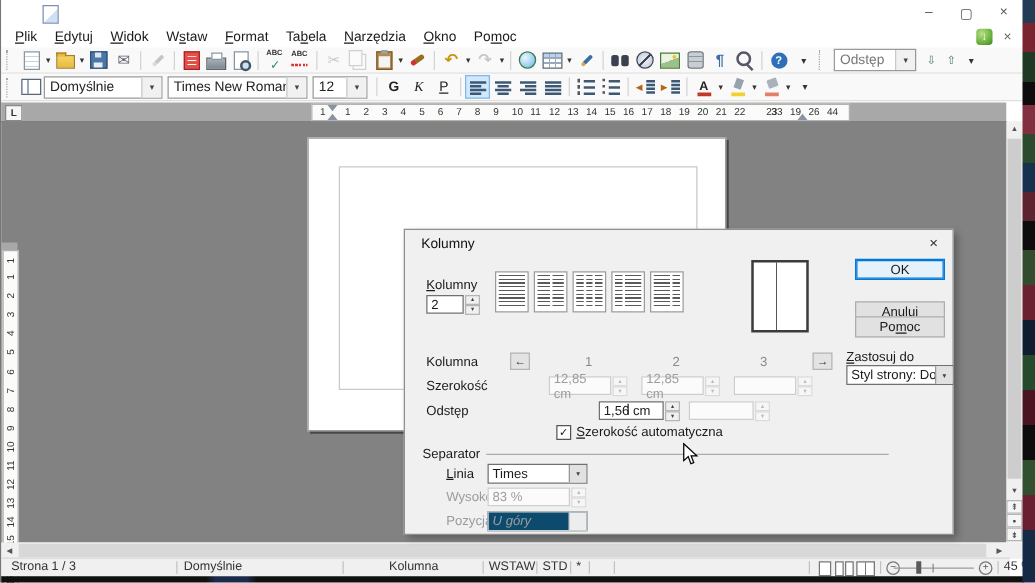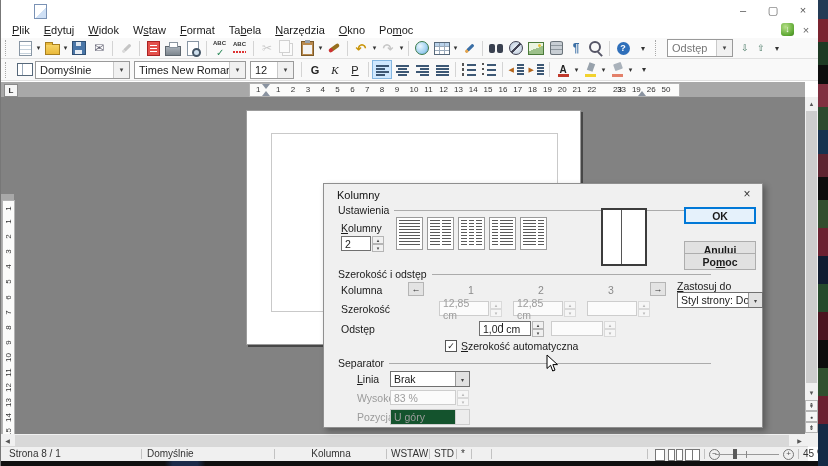--- a/index.html
+++ b/index.html
@@ -152,28 +152,28 @@
   .spin .val{border:1px solid #707070;background:#fff;padding:0 3px;display:flex;align-items:center;box-sizing:border-box;position:relative;}
   .spin .btns{width:12px;display:flex;flex-direction:column;margin-left:1px;}
   .spin .sb{flex:1;border:1px solid #b5b5b5;background:#f0f0f0;font-size:5px;display:flex;align-items:center;justify-content:center;color:#444;box-sizing:border-box;}
   .spin.disabled .val{color:#9d9d9d;border-color:#cdcdcd;background:#fbfbfb;}
   .spin.disabled .sb{color:#b9b9b9;border-color:#dadada;background:#f6f6f6;}
   .caret{position:absolute;left:23px;top:2px;width:1px;height:9px;background:#222;}
   .presets{position:absolute;left:72px;top:33px;display:flex;gap:4px;}
   .preset{width:27px;height:33px;border:1px solid #9a9a9a;background:#fff;box-sizing:border-box;padding:2px;display:flex;gap:2px;}
   .pcol{flex:1;background:repeating-linear-gradient(180deg,#5a5a5a 0 1px,transparent 1px 3px);}
   .preview{position:absolute;left:277px;top:24px;width:42px;height:54px;border:2px solid #3c3c3c;background:linear-gradient(90deg,#fff 0 18px,#555 18px 19px,#fff 19px);}
-  .dbtn{position:absolute;left:360px;width:72px;height:17px;background:#e1e1e1;border:1px solid #adadad;display:flex;align-items:center;justify-content:center;box-sizing:border-box;font-weight:bold;}
+  .dbtn{position:absolute;left:360px;width:72px;height:17px;background:#e1e1e1;border:1px solid #adadad;display:flex;align-items:center;justify-content:center;box-sizing:border-box;}
   .dbtn.primary{background:#e5f1fb;border:1px solid #0078d7;outline:1px solid #0078d7;outline-offset:-2px;}
   .arrbtn{position:absolute;width:16px;height:14px;background:#e3e3e3;border:1px solid #b5b5b5;box-sizing:border-box;display:flex;align-items:center;justify-content:center;font-size:9px;color:#333;}
   .colhead{position:absolute;width:30px;text-align:center;color:#8a8a8a;}
   .dcombo{position:absolute;display:flex;align-items:center;border:1px solid #707070;background:#fff;box-sizing:border-box;}
   .dcombo .cval{padding-left:3px;flex:1;white-space:nowrap;overflow:hidden;}
   .dcombo .carr{width:13px;height:100%;background:#e1e1e1;border-left:1px solid #999;display:flex;align-items:center;justify-content:center;font-size:6px;color:#444;flex:none;}
-  .dcombo.disabled{border-color:#cdcdcd;background:#14532d;color:#9d9d9d;}
+  .dcombo.disabled{border-color:#cdcdcd;background:#0c4a6e;color:#9d9d9d;font-style:italic;}
   .dcombo.disabled .carr{background:#ededed;border-left-color:#d0d0d0;color:#b5b5b5;}
   .checkrow{position:absolute;left:121px;top:156px;display:flex;align-items:center;gap:4px;}
   .checkbox{width:10px;height:10px;border:1px solid #555;background:#fff;font-size:9px;line-height:10px;text-align:center;color:#222;}
 
   
   .desktop-strip{position:absolute;right:0;top:0;width:10px;height:466px;background:linear-gradient(180deg,#243b55 0 4%,#7a2430 4% 9%,#1e3a24 9% 14%,#0d0d0d 14% 18%,#803040 18% 23%,#2c4a2e 23% 28%,#16324f 28% 33%,#5d2430 33% 38%,#0d0d0d 38% 43%,#324d2e 43% 49%,#6b2130 49% 55%,#101c30 55% 61%,#254a2c 61% 67%,#4a1520 67% 73%,#0d0d0d 73% 79%,#30502f 79% 85%,#6a2030 85% 91%,#142a45 91% 100%);}
   .bottom-strip{position:absolute;left:0;bottom:0;width:818px;height:5px;background:linear-gradient(90deg,#101010 0 20%,#1c2b4a 21% 24%,#101010 25% 100%);}
   .cursor{position:absolute;left:546px;top:354px;z-index:50;}
   u{text-decoration:underline;}
 </style>
@@ -417,21 +417,21 @@
           <span class="rnum" style="left: 263.28px;">17</span>
           <span class="rnum" style="left: 278.11px;">18</span>
           <span class="rnum" style="left: 292.94px;">19</span>
           <span class="rnum" style="left: 307.77px;">20</span>
           <span class="rnum" style="left: 322.6px;">21</span>
           <span class="rnum" style="left: 337.43px;">22</span>
           <span class="rnum" style="left: 363px;">23</span>
           <span class="rnum" style="left: 367.09px;">33</span>
           <span class="rnum" style="left: 381.92px;">19</span>
           <span class="rnum" style="left: 396.75px;">26</span>
-          <span class="rnum" style="left: 411.58px;">50</span>
+          <span class="rnum" style="left: 411.58px;">44</span>
         </div>
     </div>
 
     <div class="docarea">
       <div class="vruler">
         <div class="vband">
           <span class="vnum" style="top:3px;">1</span>
         <span class="vnum" style="top: 16px;">1</span>
             <span class="vnum" style="top: 31.1px;">2</span>
             <span class="vnum" style="top: 46.2px;">3</span>
@@ -465,21 +465,21 @@
     </div>
 
     <div class="hscroll">
       <span class="sarrow" style="left:0;top:0;">◀</span>
       <div class="hthumb"></div>
       <span class="sarrow" style="left:792px;top:0;">▶</span>
     </div>
     <div class="corner"></div>
 
     <div class="statusbar">
-      <span class="sseg" style="left:8px;">Strona  8 / 1</span>
+      <span class="sseg" style="left:8px;">Strona  1 / 3</span>
       <span class="ssep" style="left:140px;"></span>
       <span class="sseg" style="left:146px;">Domyślnie</span>
       <span class="ssep" style="left:273px;"></span>
       <span class="sseg" style="left:280px;width:100px;text-align:center;">Kolumna</span>
       <span class="ssep" style="left:385px;"></span>
       <span class="sseg" style="left:390px;">WSTAW</span>
       <span class="ssep" style="left:428px;"></span>
       <span class="sseg" style="left:433px;">STD</span>
       <span class="ssep" style="left:455px;"></span>
       <span class="sseg" style="left:460px;">*</span>
@@ -498,24 +498,20 @@
       <span class="ssep" style="left:797px;"></span>
       <span class="sseg" style="left:802px;">45 %</span>
     </div>
     <div class="bottom-strip"></div>
   </div>
 
   <div class="dlg">
     <span class="dlg-title">Kolumny</span>
     <span class="dlg-close">×</span>
 
-    <div class="group" style="top:20px;">
-      <span class="gl">Ustawienia</span>
-        <span class="gline"></span>
-    </div>
     <span class="dlabel" style="left:17px;top:38px;"><u>K</u>olumny</span>
     <div class="spin" style="left:17px;top:52px;">
       <span class="val" style="width:30px;">2</span>
       <span class="btns">
         <span class="sb">▴</span>
         <span class="sb">▾</span>
       </span>
     </div>
 
     <div class="presets">
@@ -545,24 +541,20 @@
     <div class="dbtn primary" style="top:23px;">
         <span>OK</span>
       </div>
     <div class="dbtn" style="top:57px;">
         <span>Anuluj</span>
       </div>
     <div class="dbtn" style="top:69px;">
         <span>Po<u>m</u>oc</span>
       </div>
 
-    <div class="group" style="top:84px;">
-      <span class="gl">Szerokość i odstęp</span>
-        <span class="gline"></span>
-    </div>
     <span class="dlabel" style="left:17px;top:100px;">Kolumna</span>
     <span class="arrbtn" style="left:84px;top:98px;">←</span>
     <span class="colhead" style="left:132px;top:100px;">1</span>
     <span class="colhead" style="left:202px;top:100px;">2</span>
     <span class="colhead" style="left:272px;top:100px;">3</span>
     <span class="arrbtn" style="left:326px;top:98px;">→</span>
 
     <span class="dlabel" style="left:17px;top:119px;">Szerokość</span>
     <div class="spin disabled" style="left:115px;top:117px;">
       <span class="val" style="width:50px;">12,85 cm</span>
@@ -581,21 +573,21 @@
     <div class="spin disabled" style="left:263px;top:117px;">
       <span class="val" style="width:50px;"></span>
       <span class="btns">
           <span class="sb">▴</span>
           <span class="sb">▾</span>
         </span>
     </div>
 
     <span class="dlabel" style="left:17px;top:139px;">Odstęp</span>
     <div class="spin" style="left:155px;top:137px;">
-      <span class="val" style="width:52px;">1,00 cm</span>
+      <span class="val" style="width:52px;">1,56 cm</span>
       <span class="caret"></span>
       <span class="btns">
         <span class="sb">▴</span>
         <span class="sb">▾</span>
       </span>
     </div>
     <div class="spin disabled" style="left:227px;top:137px;">
       <span class="val" style="width:52px;"></span>
       <span class="btns">
           <span class="sb">▴</span>
@@ -613,21 +605,21 @@
       <span class="cval">Styl strony: Don</span>
       <span class="carr">▾</span>
     </div>
 
     <div class="group" style="top:173px;">
       <span class="gl">Separator</span>
         <span class="gline"></span>
     </div>
     <span class="dlabel" style="left:33px;top:189px;"><u>L</u>inia</span>
     <div class="dcombo" style="left:66px;top:187px;width:80px;height:16px;">
-      <span class="cval">Brak</span>
+      <span class="cval">Times</span>
       <span class="carr">▾</span>
     </div>
     <span class="dlabel dis" style="left:33px;top:208px;">Wysokość</span>
     <div class="spin disabled" style="left:66px;top:206px;">
       <span class="val" style="width:66px;">83 %</span>
       <span class="btns">
           <span class="sb">▴</span>
           <span class="sb">▾</span>
         </span>
     </div>

